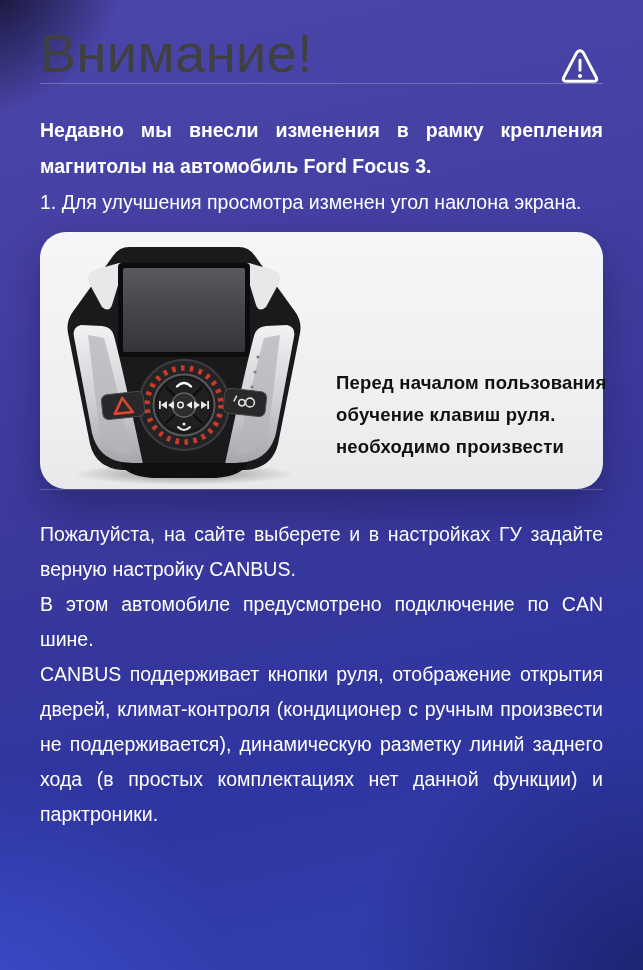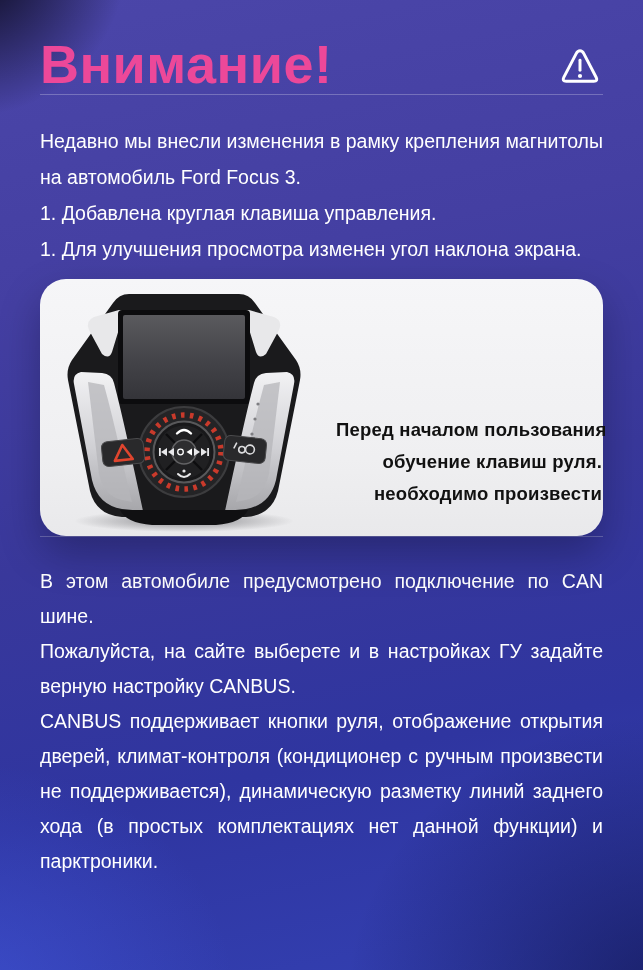--- a/index.html
+++ b/index.html
@@ -7,35 +7,34 @@
     width:643px;height:970px;overflow:hidden;
     font-family:"Liberation Sans",sans-serif;
     background:
       radial-gradient(circle 230px at -30px -40px, rgba(0,0,5,0.92) 0%, rgba(0,0,5,0) 68%),
       radial-gradient(ellipse 420px 380px at -4% 103%, rgba(68,92,230,0.50) 0%, rgba(68,92,230,0) 62%),
       radial-gradient(ellipse 520px 460px at 104% 103%, rgba(8,10,55,0.60) 0%, rgba(8,10,55,0) 62%),
       linear-gradient(168deg, #4b46a9 0%, #443fa2 28%, #39389b 52%, #2f35a0 75%, #3340b2 100%);
   }
   .wrap{box-sizing:border-box;width:643px;height:970px;padding:0 40px;position:relative;}
   h1{
-    margin:0;padding-top:34px;
-    font-size:54px;line-height:60px;font-weight:bold;color:#ec4899;letter-spacing:0.5px;
+    margin:0;padding-top:23px;
+    font-size:54px;line-height:60px;font-weight:normal;color:#404040;letter-spacing:0.5px;
   }
   .warn-icon{position:absolute;top:46px;right:42px;width:42px;height:40px;}
   hr.divider{border:0;height:1px;background:rgba(255,255,255,0.25);margin:0;}
   .div1{margin-top:30px;}
   .div2{margin-top:44px;}
   .intro{margin-top:28px;color:#ffffff;font-size:19.5px;line-height:36px;}
   .intro p{margin:0;}
-  .justify{text-align:justify;}
+  .justify{text-align:justify;font-weight:bold;}
   .card{
     margin-top:12px;height:257px;border-radius:26px;position:relative;
     background:linear-gradient(180deg,#f6f6f8 0%,#efeff1 70%,#e9e9eb 100%);
     box-shadow:0 18px 40px rgba(0,0,15,0.28);
-    text-align:right;
   }
   .device{position:absolute;left:8px;bottom:2px;width:272px;height:248px;}
   .caption{
     position:absolute;left:296px;bottom:26px;width:266px;
     color:#111111;font-size:18.5px;font-weight:bold;line-height:32px;letter-spacing:0.2px;
   }
   .caption div{white-space:nowrap;}
   .canbus{margin-top:27px;color:#ffffff;font-size:19.5px;line-height:35px;}
   .canbus p{margin:0;text-align:justify;}
 </style>
@@ -49,21 +48,20 @@
   <svg class="warn-icon" viewBox="0 0 44 40" aria-hidden="true">
     <path d="M22,4 Q24.5,4 26,7 L39,32 Q41,36 36.5,36 L7.5,36 Q3,36 5,32 L18,7 Q19.5,4 22,4 Z" fill="none" stroke="#ffffff" stroke-width="3.1" stroke-linejoin="round"></path>
     <line x1="22" y1="14" x2="22" y2="24.5" stroke="#ffffff" stroke-width="3.1" stroke-linecap="round"></line>
     <circle cx="22" cy="30.5" r="2.2" fill="#ffffff"></circle>
   </svg>
 
   <hr class="divider div1">
 
   <div class="intro">
     <p class="justify">Недавно мы внесли изменения в рамку крепления магнитолы на автомобиль Ford Focus 3.</p>
-    <p>1. Добавлена круглая клавиша управления.</p>
     <p>1. Для улучшения просмотра изменен угол наклона экрана.</p>
   </div>
 
   <div class="card">
 
     <svg class="device" viewBox="0 0 272 248" aria-hidden="true">
       <defs>
         <linearGradient id="scr" x1="0" y1="0" x2="0" y2="1">
           <stop offset="0" stop-color="#5a5a5e"></stop>
           <stop offset="0.5" stop-color="#45454a"></stop>
@@ -143,18 +141,18 @@
     <div class="caption">
       <div>Перед началом пользования</div>
       <div>обучение клавиш руля.</div>
       <div>необходимо произвести</div>
     </div>
   </div>
 
   <hr class="divider div2">
 
   <div class="canbus">
+    <p>Пожалуйста, на сайте выберете и в настройках ГУ задайте верную настройку CANBUS.</p>
     <p>В этом автомобиле предусмотрено подключение по CAN шине.</p>
-    <p>Пожалуйста, на сайте выберете и в настройках ГУ задайте верную настройку CANBUS.</p>
     <p>CANBUS поддерживает кнопки руля, отображение открытия дверей, климат-контроля (кондиционер с ручным произвести не поддерживается), динамическую разметку линий заднего хода (в простых комплектациях нет данной функции) и парктроники.</p>
   </div>
 
 </div>
 
 </body></html>

